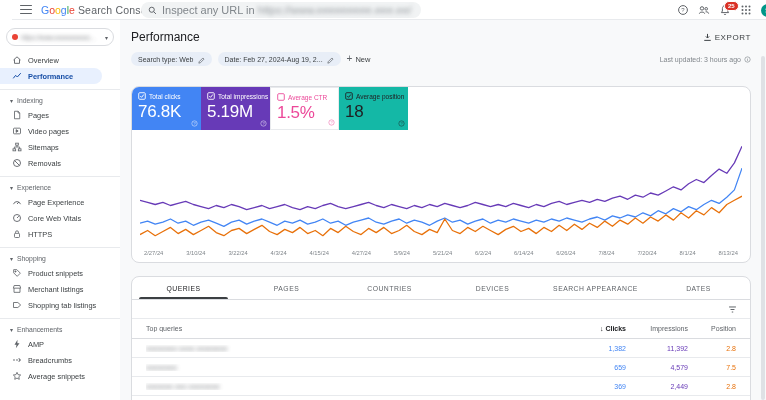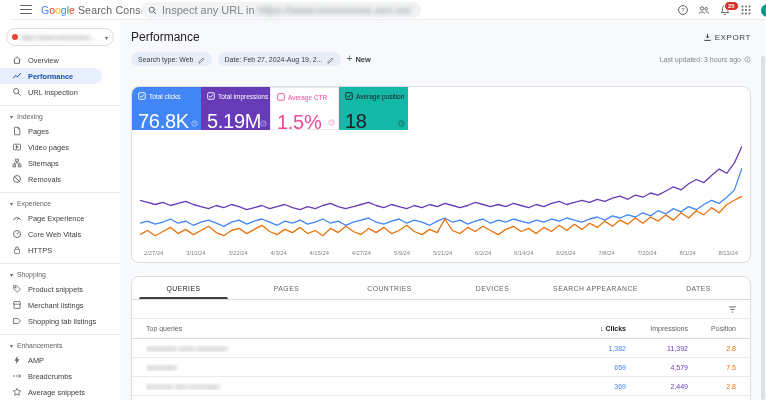--- a/index.html
+++ b/index.html
@@ -54,32 +54,32 @@
     font-weight:500;cursor:pointer;}
   .export-btn svg{width:9px;height:9px;}
   .chips-row{margin-top:7px;height:14px;display:flex;align-items:center;justify-content:space-between;}
   .chips-left{display:flex;align-items:center;gap:6px;}
   .chip{height:14px;background:#e8eef7;border-radius:7px;display:flex;align-items:center;
     padding:0 7px;gap:4px;cursor:pointer;}
   .chip-label{font-size:7px;color:#3c4043;white-space:nowrap;}
   .chip svg{width:7px;height:7px;color:#5f6368;}
   .new-btn{display:flex;align-items:center;gap:3px;cursor:pointer;}
   .new-plus{font-size:10px;color:#5f6368;line-height:10px;}
-  .new-label{font-size:7.5px;color:#3c4043;font-weight:bold;}
+  .new-label{font-size:7.5px;color:#3c4043;}
   .last-updated{display:flex;align-items:center;gap:3px;font-size:7px;color:#80868b;}
   .last-updated svg{width:7px;height:7px;color:#80868b;}
 
   
   .card{background:#fff;border:1px solid #dadce0;border-radius:8px;overflow:hidden;}
   .card1{margin-top:20px;}
   .tiles{display:flex;}
   .tile{width:69px;height:43px;position:relative;cursor:pointer;flex:none;padding:5px 0 0 6px;}
   .tile .t-head{display:flex;align-items:center;gap:3px;}
   .tile .t-label{font-size:6.5px;white-space:nowrap;}
-  .tile .t-value{font-size:20px;margin-top:10px;letter-spacing:-.3px;}
+  .tile .t-value{font-size:17px;margin-top:2px;letter-spacing:-.3px;}
   .tile .t-info{position:absolute;right:3px;bottom:3px;opacity:.75;}
   .tile svg{display:block;}
   .chart-wrap{padding:6px 8px 0 8px;}
   .chart-wrap svg{display:block;width:100%;height:112px;}
   .ticks{display:flex;justify-content:space-between;padding:2px 12px 6px 12px;}
   .tick{font-size:5.8px;color:#80868b;white-space:nowrap;}
 
   
   .card2{margin-top:13px;height:150px;}
   .tabs{display:flex;height:23px;border-bottom:1px solid #dadce0;}
@@ -191,29 +191,20 @@
           <span class="nav-label">Overview</span>
         </div>
         <div class="nav-item active">
           <span class="nav-icon">
             <svg viewBox="0 0 12 12" fill="none" stroke="currentColor" stroke-width="1.2">
               <path d="M1.5 8.8 L4.4 5.2 L6.4 7.2 L10.5 2.6"></path>
             </svg>
           </span>
           <span class="nav-label">Performance</span>
         </div>
-        <div class="nav-item">
-          <span class="nav-icon">
-            <svg viewBox="0 0 12 12" fill="none" stroke="currentColor" stroke-width="1.1">
-              <circle cx="5" cy="5" r="3.2"></circle>
-              <path d="M7.4 7.4 L10.4 10.4"></path>
-            </svg>
-          </span>
-          <span class="nav-label">URL inspection</span>
-        </div>
         <div class="sec-div"></div>
         <div class="sec-head">
           <span class="caret">▾</span>
           <span class="sec-label">Indexing</span>
         </div>
         <div class="nav-item">
           <span class="nav-icon">
             <svg viewBox="0 0 12 12" fill="none" stroke="currentColor" stroke-width="1">
               <path d="M3 1.5 H7.3 L9.3 3.5 V10.5 H3 Z"></path>
               <path d="M7.3 1.5 V3.5 H9.3"></path>

